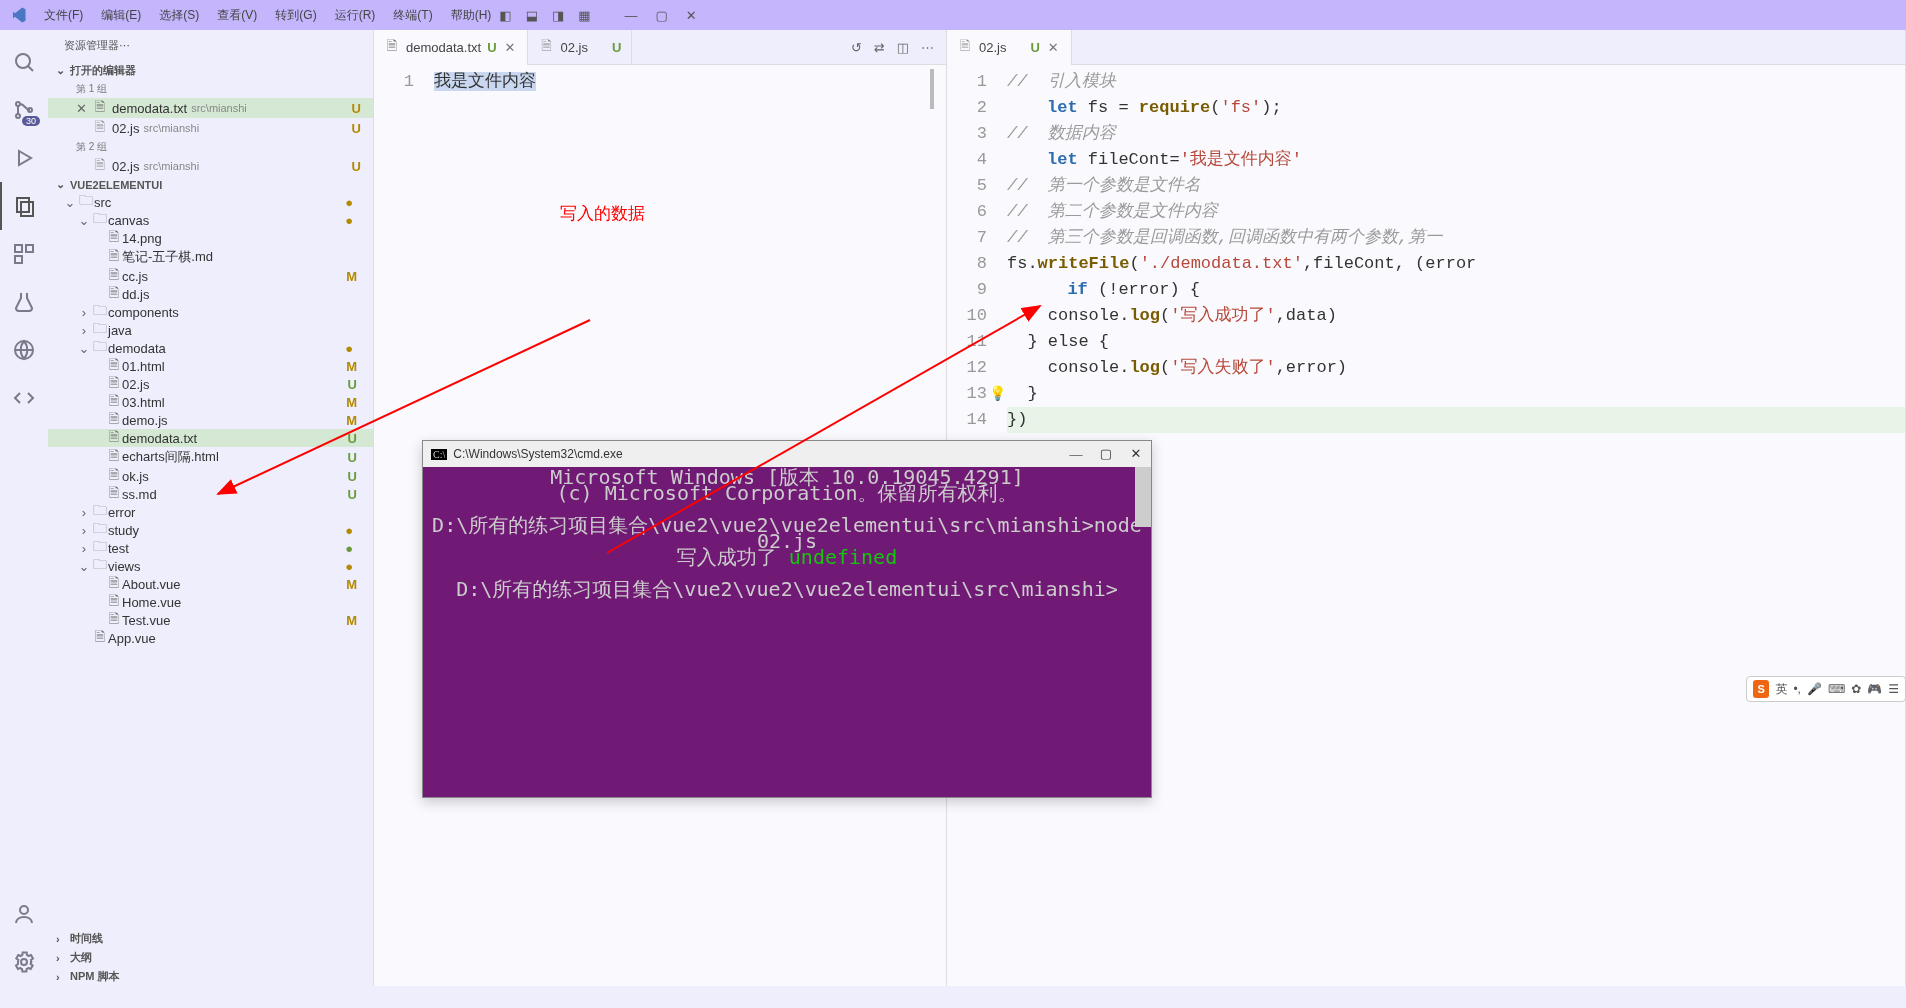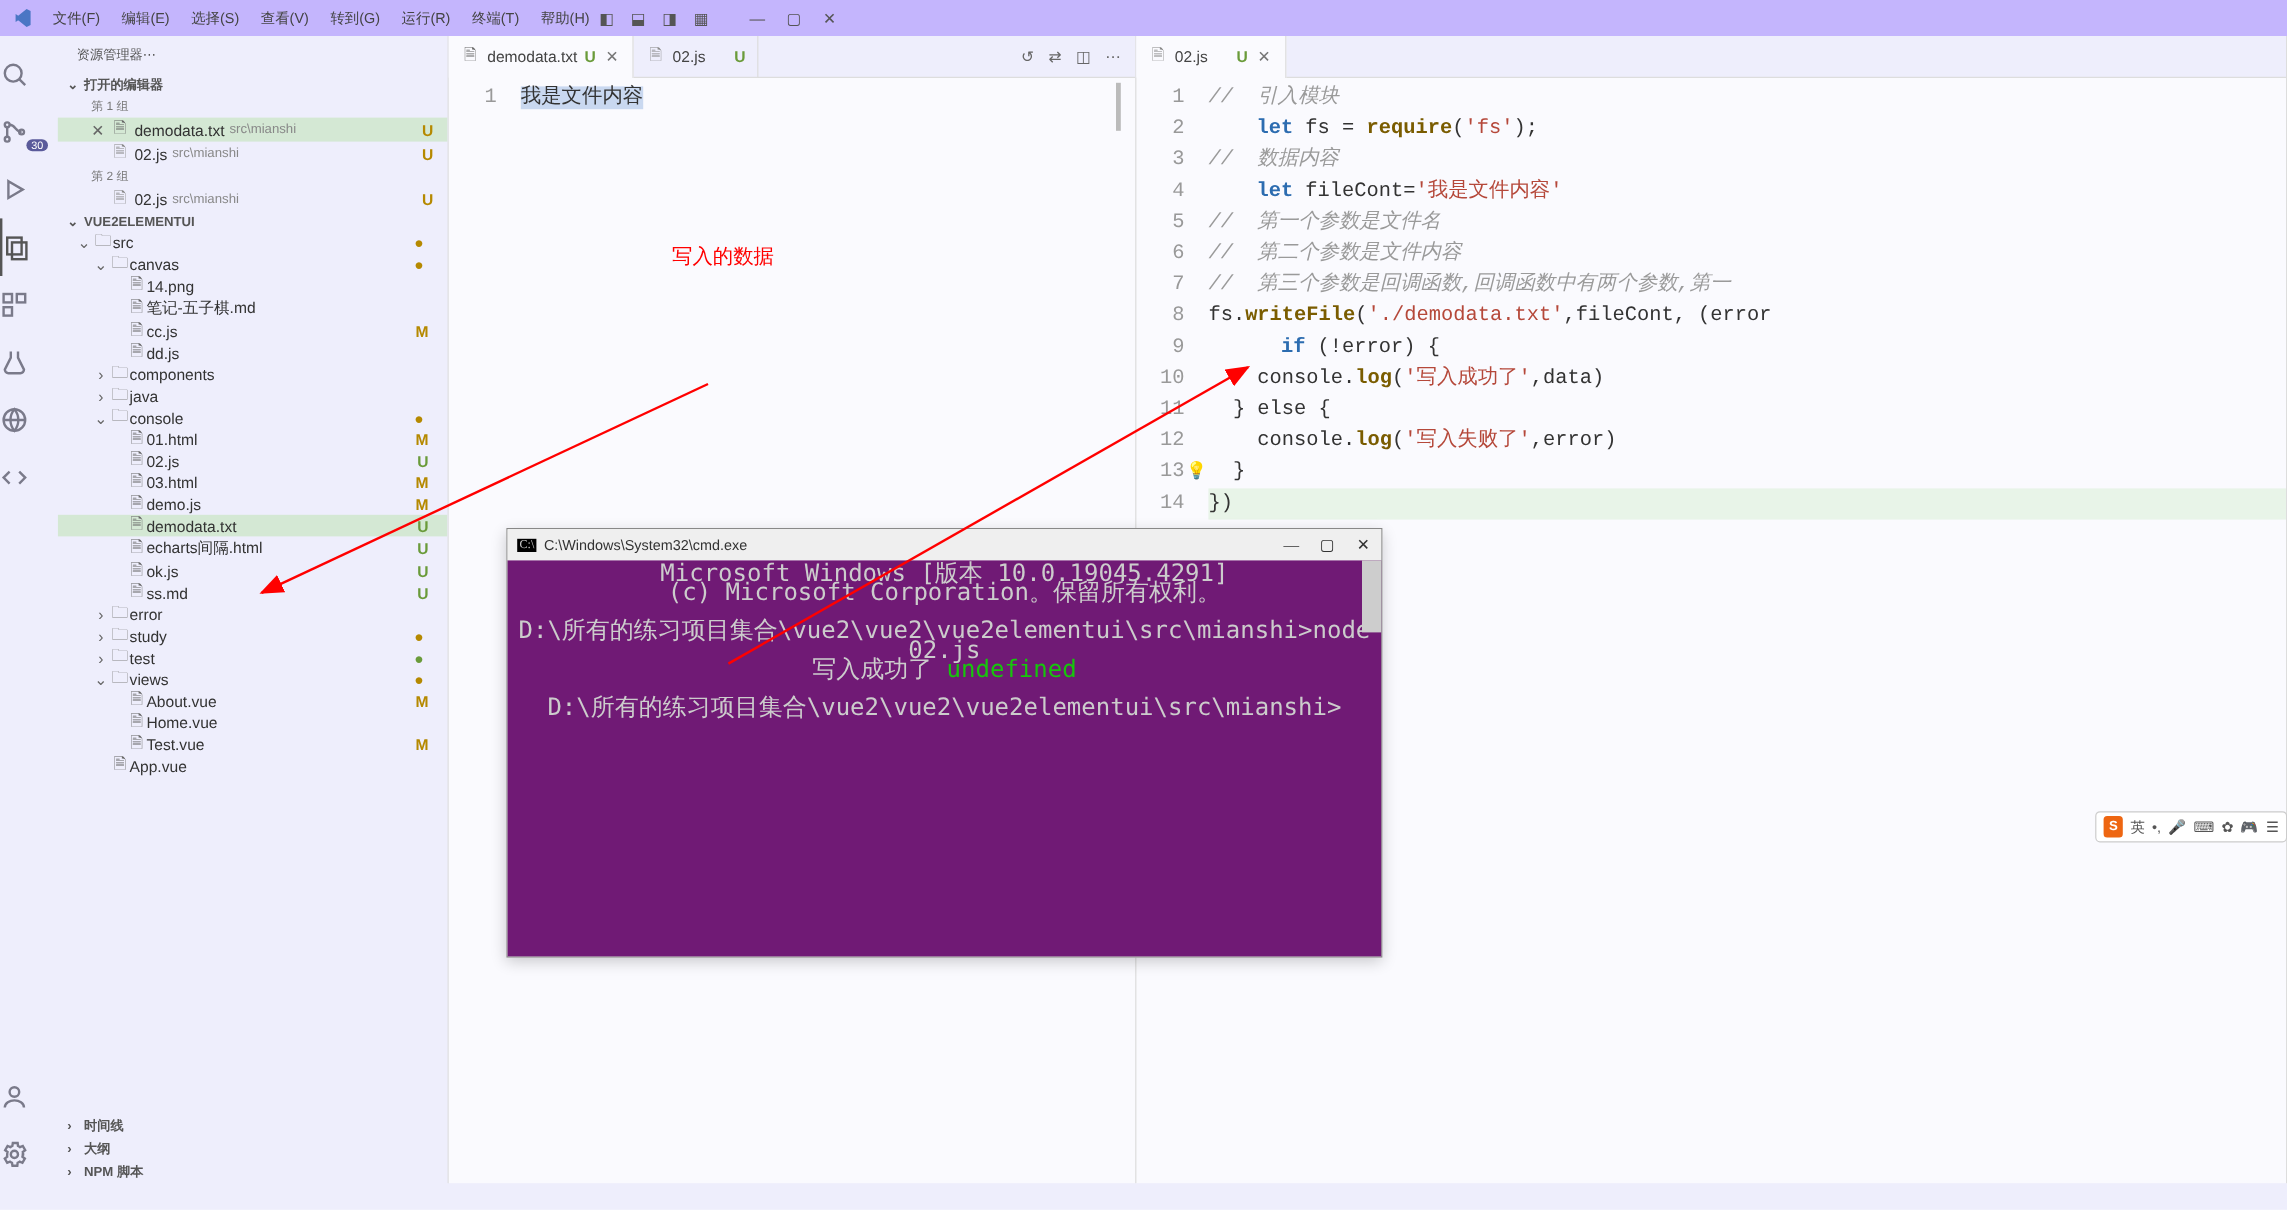--- a/index.html
+++ b/index.html
@@ -13,21 +13,21 @@
     .titlebar .wintitle { flex: 1; text-align: center; color: #666; font-size: 12px; }
     .titlebar .right-icons { display: flex; gap: 14px; align-items: center; color: #555; }
     .titlebar .right-icons span { cursor: pointer; }
     .win-controls { display: flex; gap: 18px; margin-left: 20px; }
     
     
     .main { display: flex; height: calc(100% - 52px); }
     
     
     .activitybar { width: 48px; background: #eeeefc; display: flex; flex-direction: column; align-items: center; padding-top: 8px; }
-    .act-icon { width: 48px; height: 48px; display: flex; align-items: center; color: #7a7a8a; cursor: pointer; position: relative; }
+    .act-icon { width: 48px; height: 48px; display: flex; align-items: center; justify-content: center; color: #7a7a8a; cursor: pointer; position: relative; }
     .act-icon.active { border-left: 2px solid #555; color: #555; }
     .act-icon svg { width: 24px; height: 24px; }
     .act-badge { position: absolute; bottom: 8px; right: 8px; background: #5a5a9a; color: #fff; font-size: 9px; border-radius: 8px; padding: 0 4px; }
     .act-spacer { flex: 1; }
     
     
     .sidebar { width: 326px; background: #eeeefc; border-right: 1px solid #ddd; display: flex; flex-direction: column; overflow: hidden; }
     .sidebar-header { padding: 8px 16px; font-size: 11px; color: #555; text-transform: uppercase; display: flex; justify-content: flex-start; align-items: center; }
     .sidebar-section { padding: 2px 8px; font-size: 11px; color: #555; display: flex; align-items: center; cursor: pointer; font-weight: bold; }
     .sidebar-section .chev { width: 14px; display: inline-block; }
@@ -295,21 +295,21 @@
         <div class="tree-item folder">
           <span class="indent" style="width:28px"></span>
           <span class="chev">›</span>
           <span class="fileicon folder"></span>
           <span class="name">java</span>
         </div>
         <div class="tree-item folder">
           <span class="indent" style="width:28px"></span>
           <span class="chev">⌄</span>
           <span class="fileicon folder"></span>
-          <span class="name">console</span>
+          <span class="name">demodata</span>
           <span class="dot ">●</span>
         </div>
         <div class="tree-item">
           <span class="indent" style="width:42px"></span>
           <span class="chev"></span>
           <span class="fileicon txt"></span>
           <span class="name">01.html</span>
           <span class="status M">M</span>
         </div>
         <div class="tree-item">

